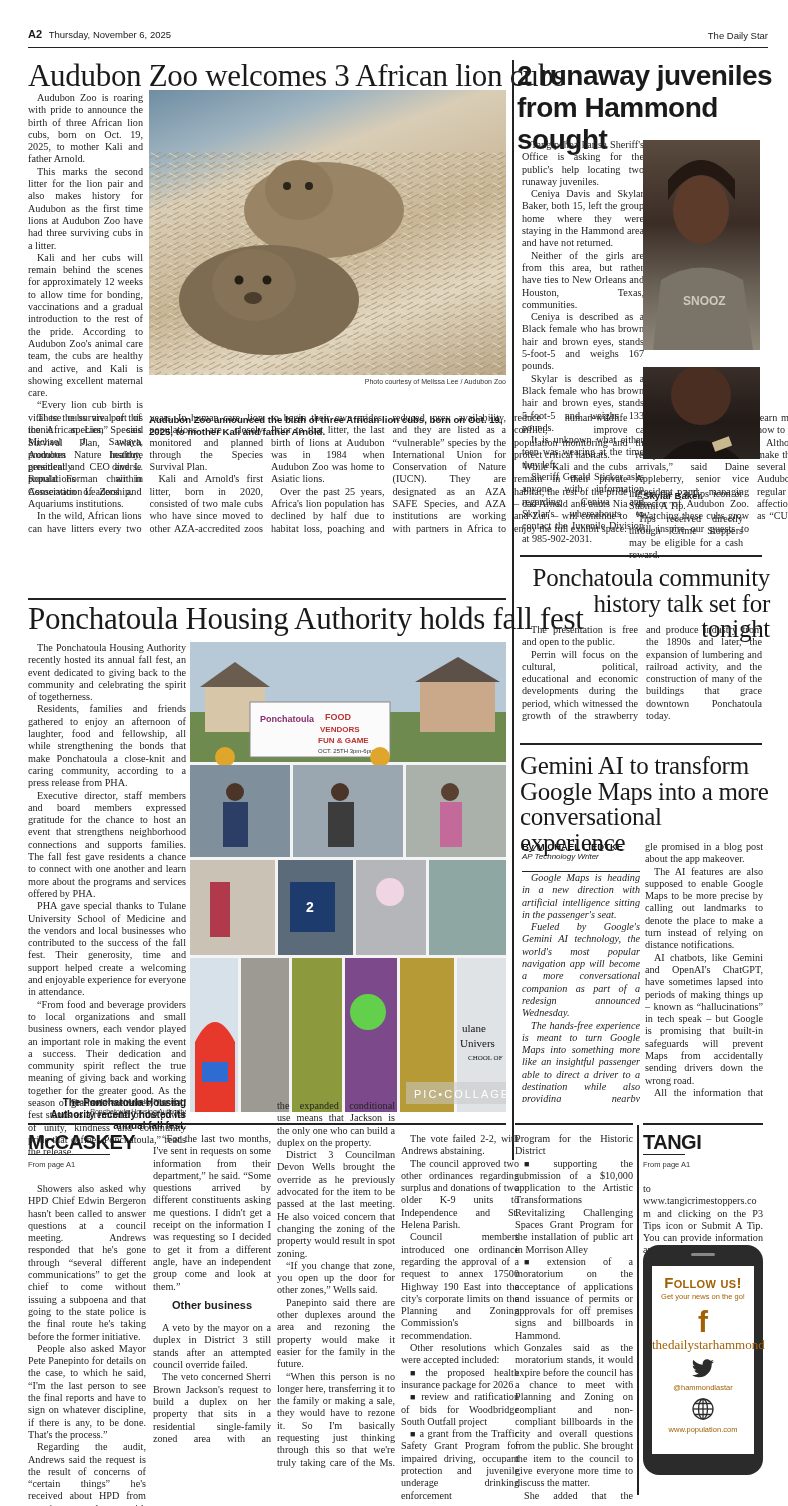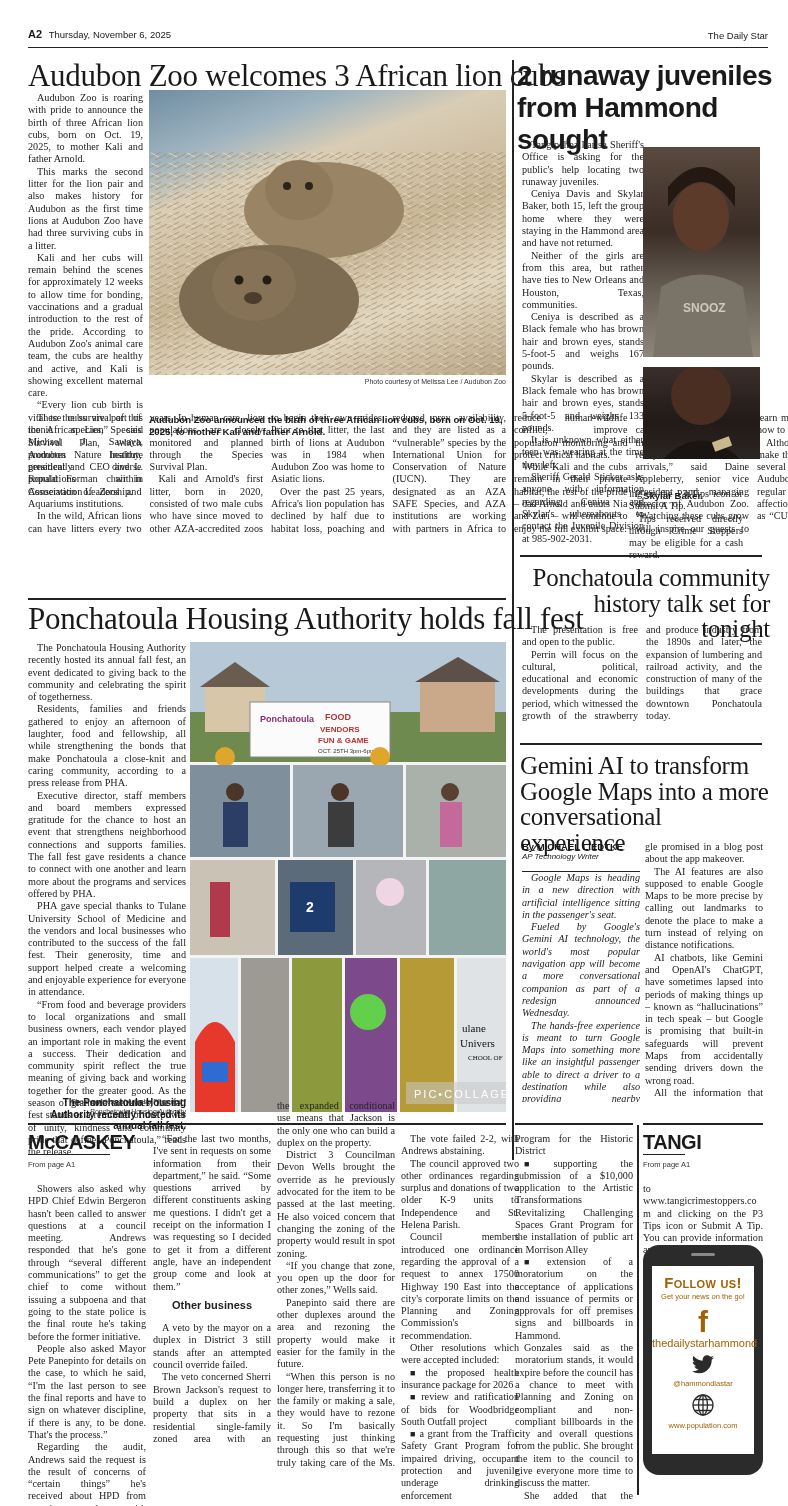--- a/index.html
+++ b/index.html
@@ -92,21 +92,21 @@
   <p>Tangipahoa Parish Sheriff's Office is asking for the public's help locating two runaway juveniles.</p>
   <p>Ceniya Davis and Skylar Baker, both 15, left the group home where they were staying in the Hammond area and have not returned.</p>
   <p>Neither of the girls are from this area, but rather have ties to New Orleans and Houston, Texas, communities.</p>
   <p>Ceniya is described as a Black female who has brown hair and brown eyes, stands 5-foot-5 and weighs 167 pounds.</p>
   <p>Skylar is described as a Black female who has brown hair and brown eyes, stands 5-foot-5 and weighs 133 pounds.</p>
   <p>It is unknown what either teen was wearing at the time they left.</p>
   <p>Sheriff Gerald Sticker asks anyone with information regarding Ceniya and Skylar's whereabouts to contact the Juvenile Division at 985-902-2031.</p>
 
 </div>
 
-<div class="abs photo" style="left:643px;top:140px;width:117px;height:210px;background:linear-gradient(180deg,#5a4a3e 0%,#3a2d26 40%,#6b6257 70%,#8e8779 100%);margin-top:7px;">
+<div class="abs photo" style="left:643px;top:140px;width:117px;height:210px;background:linear-gradient(180deg,#5a4a3e 0%,#3a2d26 40%,#6b6257 70%,#8e8779 100%);">
   <svg width="117" height="210">
     <ellipse cx="58" cy="70" rx="28" ry="34" fill="#5c3b2b"></ellipse>
     <path d="M25 60 Q58 10 92 60 L92 40 Q58 0 25 40 Z" fill="#241813"></path>
     <path d="M10 210 L18 140 Q58 115 100 140 L110 210 Z" fill="#7a7468"></path>
     <text x="40" y="165" font-size="12" fill="#cfc9bb" font-family="Liberation Sans, sans-serif" font-weight="bold">SNOOZ</text>
   </svg>
 </div>
 <div class="abs caption" style="left:643px;top:352px;">Ceniya Davis.</div>
 
 <div class="abs photo" style="left:643px;top:367px;width:117px;height:92px;background:linear-gradient(180deg,#3a2e2a 0%,#211a17 60%,#2c2622 100%);">
@@ -273,21 +273,21 @@
 <div class="abs body" style="left:643px;top:1183px;width:120px;">
   <p style="text-indent:0;word-break:break-word;">to www.tangicrimestoppers.com and clicking on the P3 Tips icon or Submit A Tip. You can provide information anonymously.</p>
 </div>
 
 <div class="abs" style="left:643px;top:1245px;width:120px;height:230px;background:#2b2b2b;border-radius:16px;">
   <div style="position:absolute;left:48px;top:8px;width:24px;height:3px;background:#888;border-radius:2px;"></div>
   <div style="position:absolute;left:9px;top:21px;width:102px;height:188px;background:#fff;text-align:center;font-family:'Liberation Sans',sans-serif;color:#a16207;">
     <div style="font-weight:bold;font-size:15px;margin-top:8px;letter-spacing:0.3px;font-variant:small-caps;">Follow us!</div>
     <div style="font-size:7.5px;margin-top:1px;">Get your news on the go!</div>
     <div style="font-size:30px;font-weight:bold;line-height:30px;margin-top:6px;font-family:'Liberation Sans',sans-serif;">f</div>
-    <div style="font-size:11px;">thedailystarhammond</div>
+    <div style="font-size:13px;font-family:Liberation Serif, serif;">thedailystarhammond</div>
     <div style="margin-top:6px;">
       <svg width="26" height="20" viewBox="0 0 24 20">
           <path d="M23 2.5c-.8.4-1.7.6-2.6.7.9-.6 1.6-1.4 2-2.5-.9.5-1.9.9-2.9 1.1C18.6.9 17.4.3 16.1.3c-2.5 0-4.5 2-4.5 4.5 0 .4 0 .7.1 1C7.9 5.6 4.6 3.8 2.4 1.1c-.4.7-.6 1.4-.6 2.3 0 1.6.8 2.9 2 3.8-.7 0-1.4-.2-2-.6v.1c0 2.2 1.6 4 3.6 4.4-.4.1-.8.2-1.2.2-.3 0-.6 0-.8-.1.6 1.8 2.2 3.1 4.2 3.1-1.5 1.2-3.5 1.9-5.6 1.9H1c2 1.3 4.4 2 6.9 2 8.3 0 12.8-6.9 12.8-12.8v-.6c.9-.6 1.7-1.4 2.3-2.3z" fill="#2b2b2b"></path>
         </svg>
     </div>
     <div style="font-size:7.5px;">@hammondlastar</div>
     <div style="margin-top:5px;">
       <svg width="24" height="24" viewBox="0 0 24 24" fill="none" stroke="#2b2b2b" stroke-width="1.3">
           <circle cx="12" cy="12" r="10"></circle>
           <ellipse cx="12" cy="12" rx="4.5" ry="10"></ellipse>

